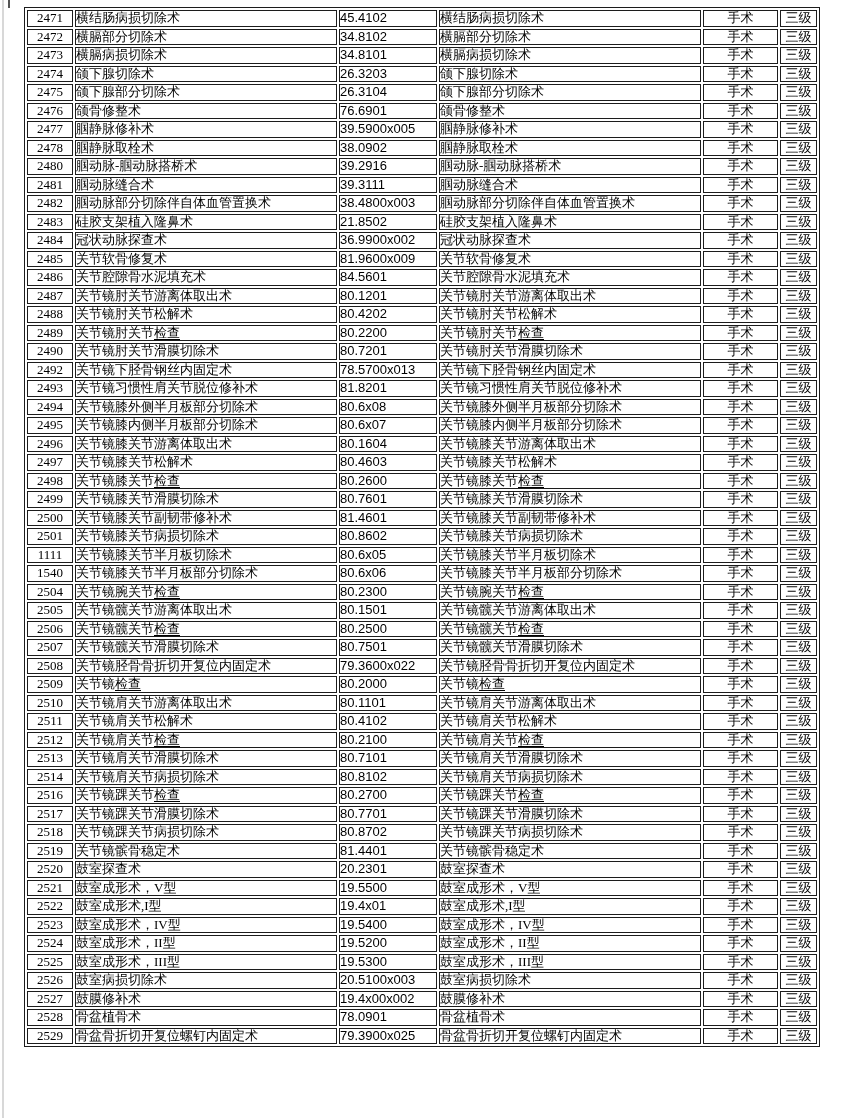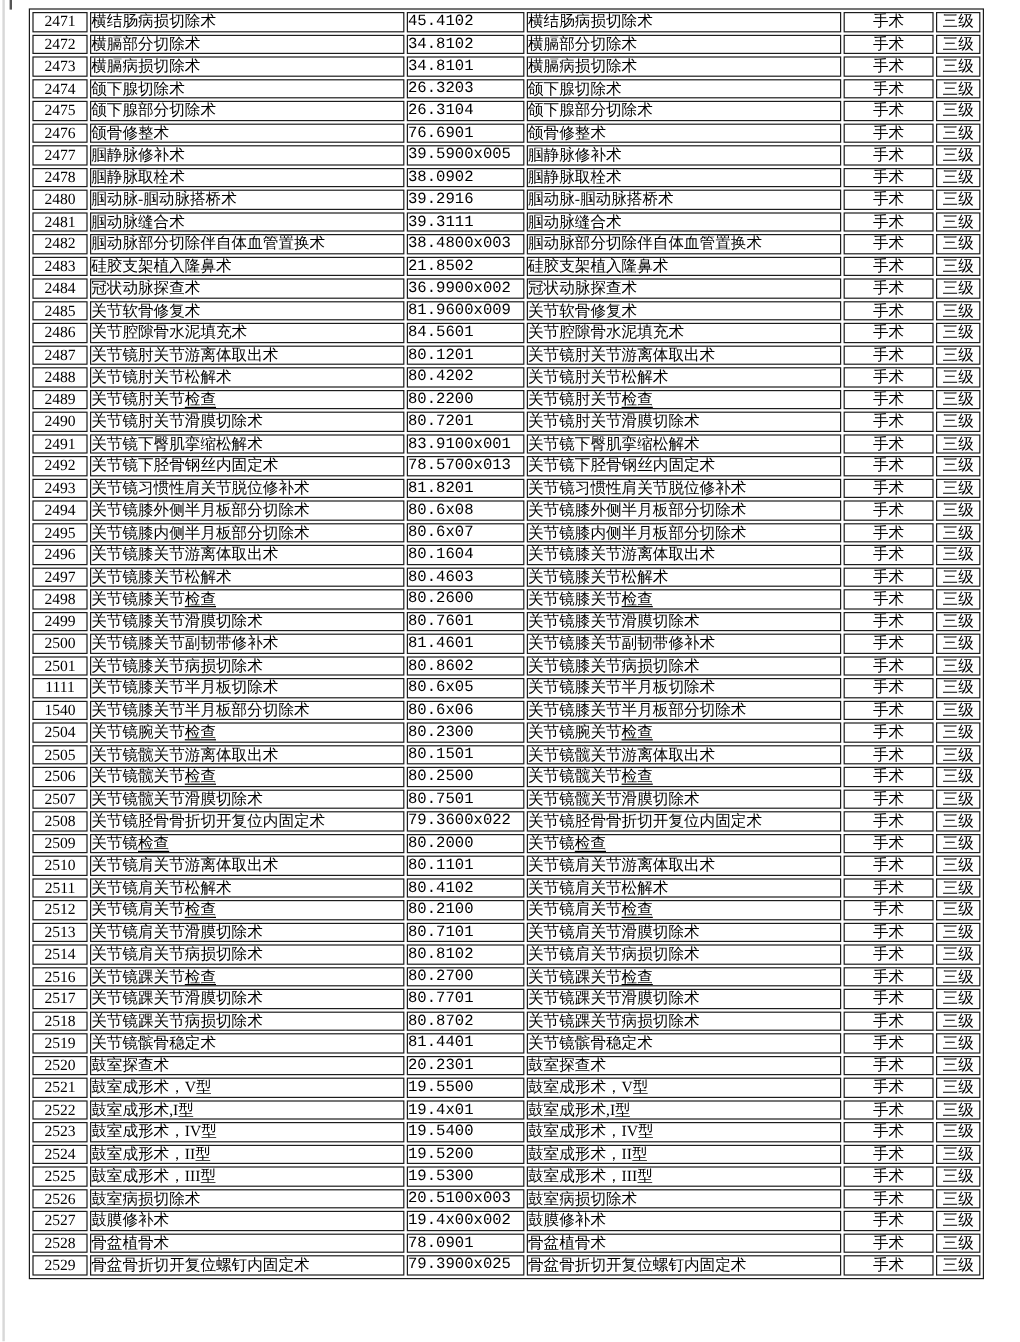--- a/index.html
+++ b/index.html
@@ -46,21 +46,21 @@
     font-size: 12.5px;
   }
   td.c-name {
     text-align: left;
     padding-left: 4px;
     font-family: "Liberation Serif", "DejaVu Serif", serif;
   }
   td.c-code {
     text-align: left;
     padding-left: 3px;
-    font-family: Liberation Mono, monospace;
+    font-family: Liberation Sans, sans-serif;
     font-size: 13px;
   }
   td.c-cat, td.c-lvl {
     text-align: center;
     font-family: "Liberation Serif", "DejaVu Serif", serif;
   }
   span.u { text-decoration: underline; text-underline-offset: 2px; }
 </style>
 </head>
 <body>
@@ -224,28 +224,20 @@
       </tr>
       <tr>
         <td class="c-num">2490</td>
         <td class="c-name"><span>关节镜肘关节滑膜切除术</span><span class="u"></span></td>
         <td class="c-code">80.7201</td>
         <td class="c-name"><span>关节镜肘关节滑膜切除术</span><span class="u"></span></td>
         <td class="c-cat">手术</td>
         <td class="c-lvl">三级</td>
       </tr>
       <tr>
-        <td class="c-num">2491</td>
-        <td class="c-name"><span>关节镜下臀肌挛缩松解术</span><span class="u"></span></td>
-        <td class="c-code">83.9100x001</td>
-        <td class="c-name"><span>关节镜下臀肌挛缩松解术</span><span class="u"></span></td>
-        <td class="c-cat">手术</td>
-        <td class="c-lvl">三级</td>
-      </tr>
-      <tr>
         <td class="c-num">2492</td>
         <td class="c-name"><span>关节镜下胫骨钢丝内固定术</span><span class="u"></span></td>
         <td class="c-code">78.5700x013</td>
         <td class="c-name"><span>关节镜下胫骨钢丝内固定术</span><span class="u"></span></td>
         <td class="c-cat">手术</td>
         <td class="c-lvl">三级</td>
       </tr>
       <tr>
         <td class="c-num">2493</td>
         <td class="c-name"><span>关节镜习惯性肩关节脱位修补术</span><span class="u"></span></td>

